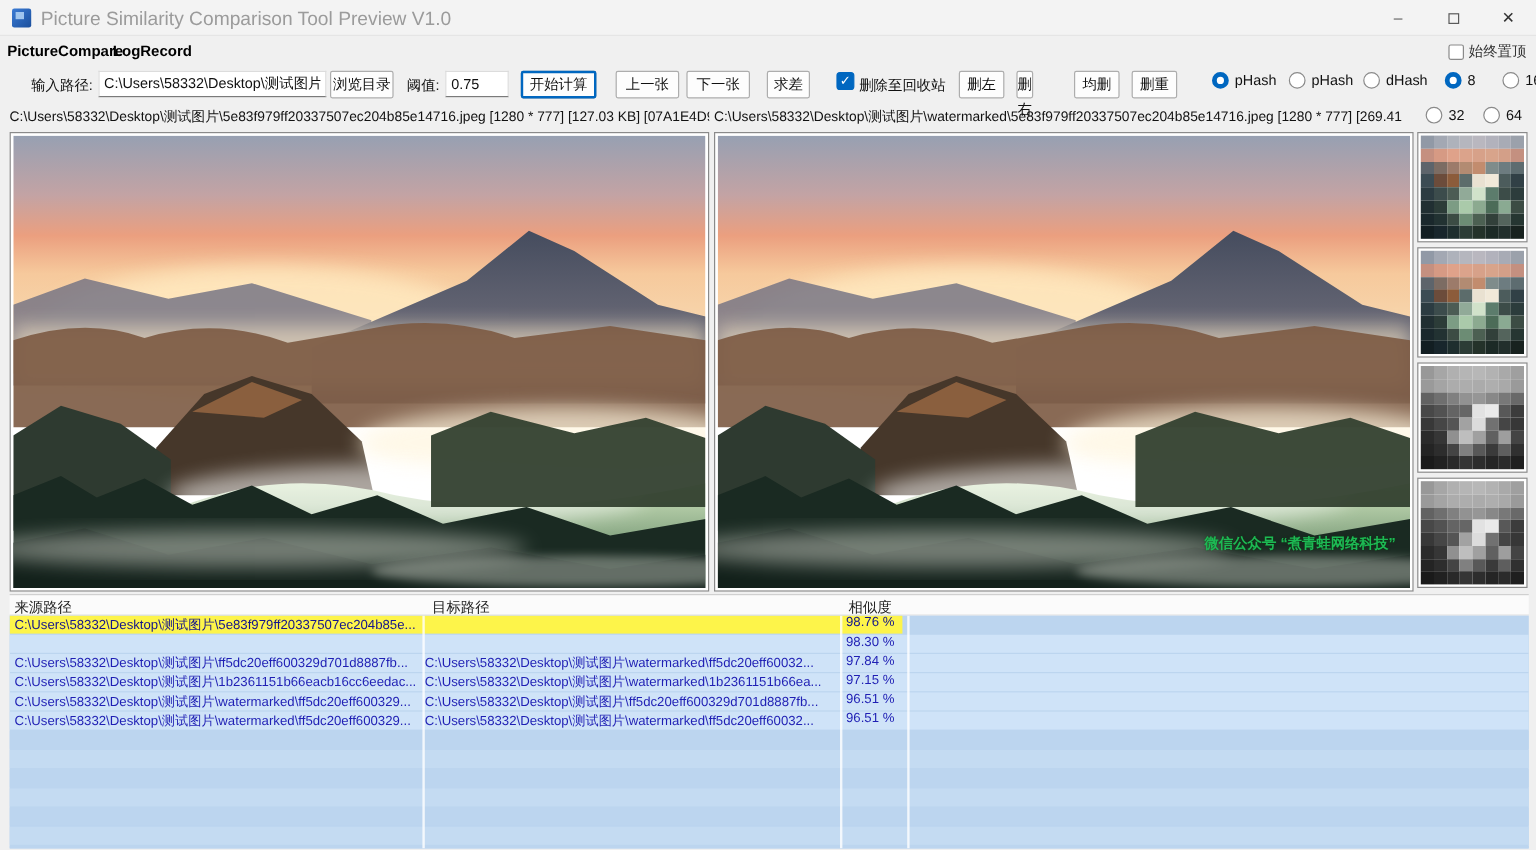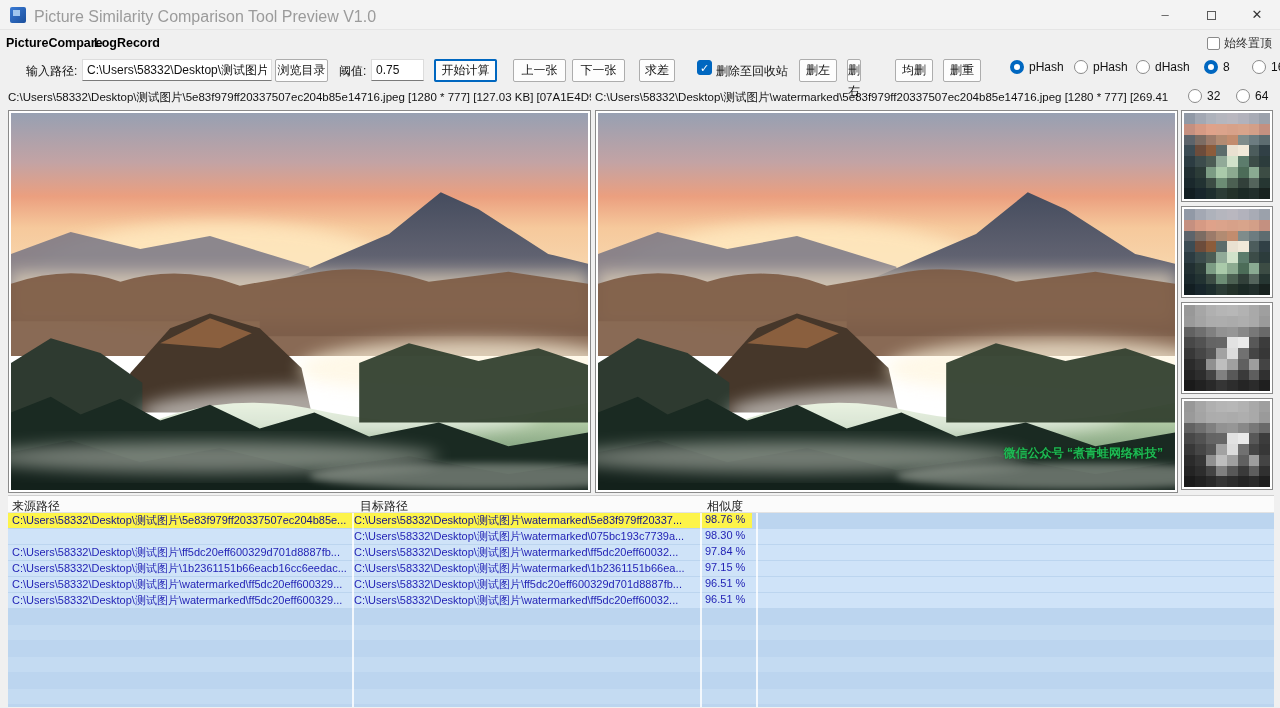--- a/index.html
+++ b/index.html
@@ -475,25 +475,23 @@
 
 <div id="table-area">
   <div id="table-header">
     <span class="th" id="th-0">来源路径</span>
     <span class="th" id="th-1">目标路径</span>
     <span class="th" id="th-2">相似度</span>
   </div>
   <div id="table-body">
     <div class="trow selected">
     <span class="c0">C:\Users\58332\Desktop\测试图片\5e83f979ff20337507ec204b85e...</span>
-    <span class="c1">C:\Users\58332\Desktop\测试图片\watermarked\5e83f979ff20337...</span>
     <span class="c2">98.76 %</span>
   </div>
       <div class="trow">
-    <span class="c1">C:\Users\58332\Desktop\测试图片\watermarked\075bc193c7739a...</span>
     <span class="c2">98.30 %</span>
   </div>
       <div class="trow">
     <span class="c0">C:\Users\58332\Desktop\测试图片\ff5dc20eff600329d701d8887fb...</span>
     <span class="c1">C:\Users\58332\Desktop\测试图片\watermarked\ff5dc20eff60032...</span>
     <span class="c2">97.84 %</span>
   </div>
       <div class="trow">
     <span class="c0">C:\Users\58332\Desktop\测试图片\1b2361151b66eacb16cc6eedac...</span>
     <span class="c1">C:\Users\58332\Desktop\测试图片\watermarked\1b2361151b66ea...</span>

